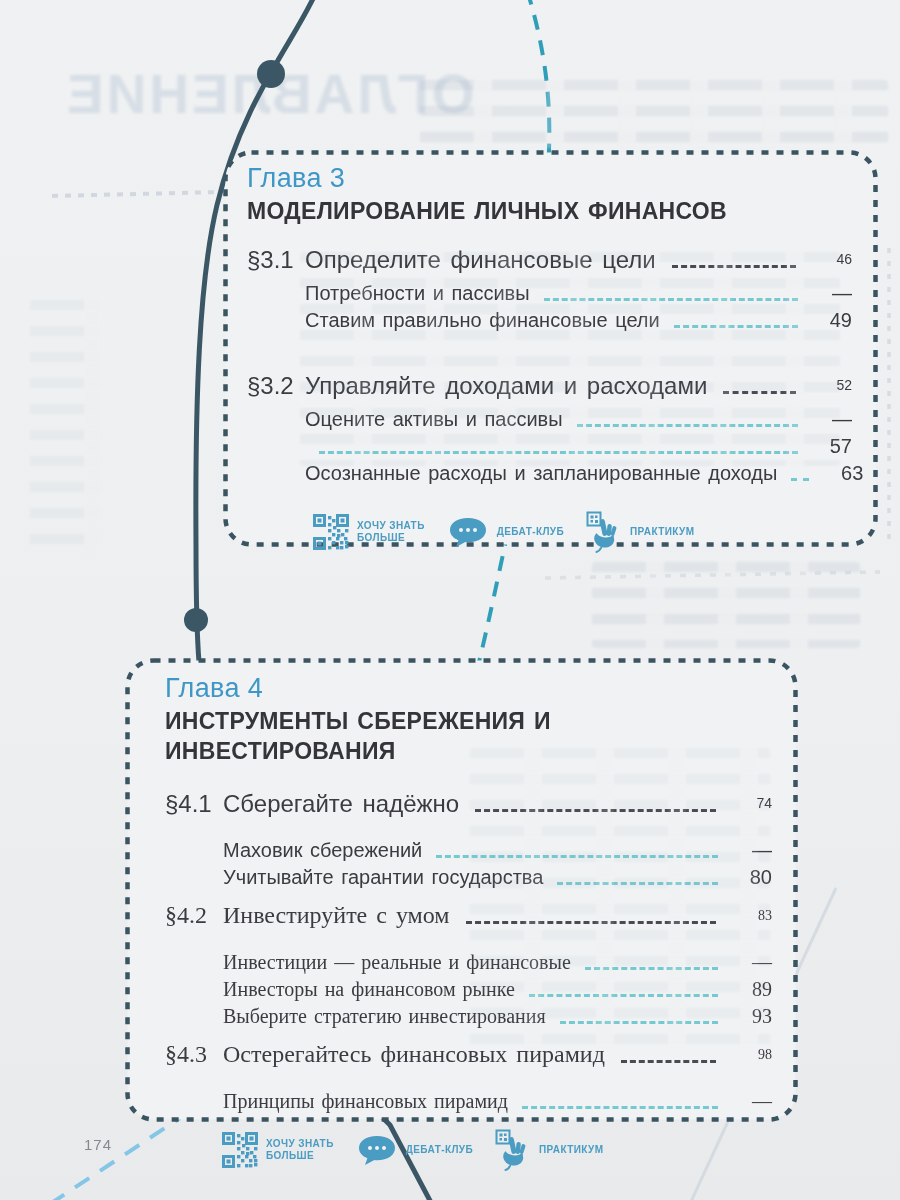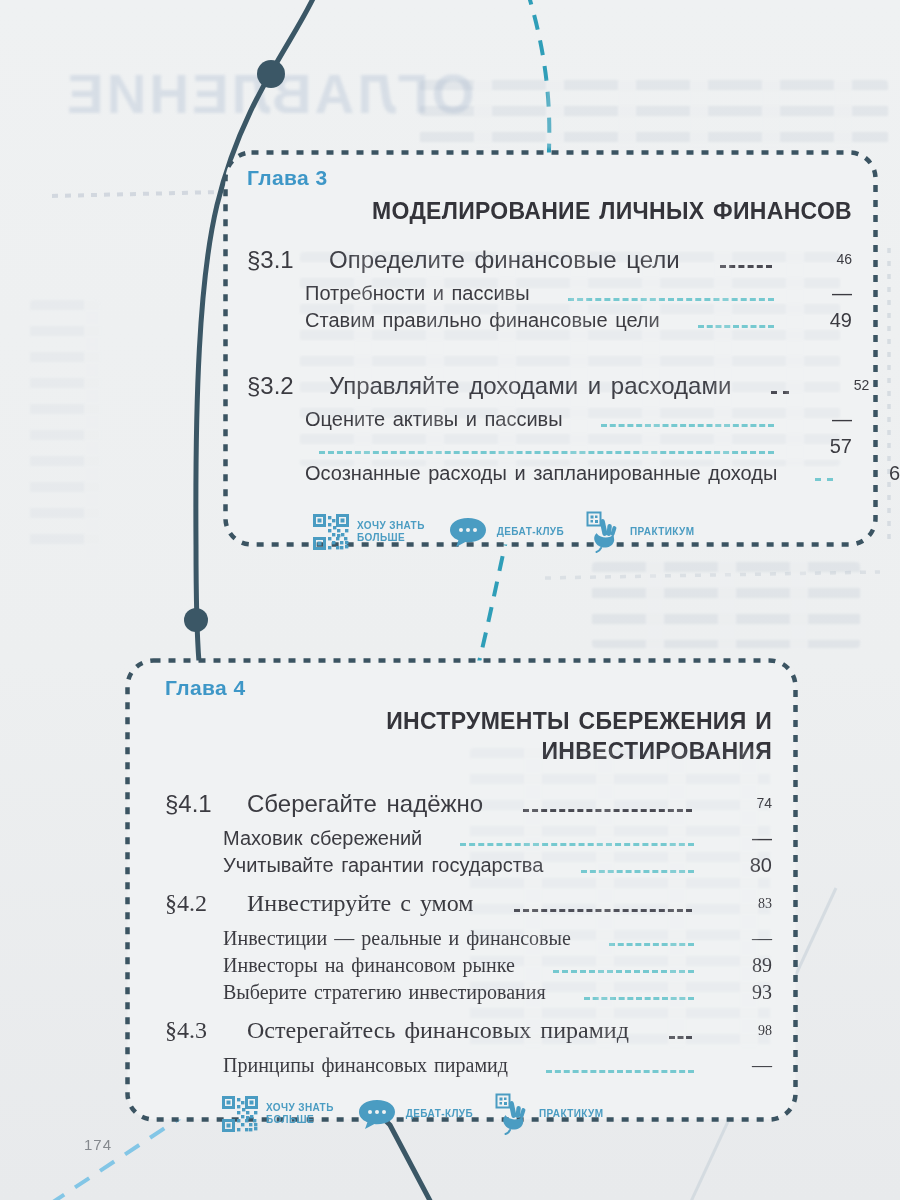--- a/index.html
+++ b/index.html
@@ -31,32 +31,32 @@
   }
   svg.backdrop{position:absolute;left:0;top:0;z-index:2;}
   
   .chapter-box{position:absolute;z-index:4;}
   .box-ch3{left:223px;top:150px;width:655px;height:397px;}
   .box-ch4{left:125px;top:658px;width:673px;height:464px;}
   .box-border{position:absolute;left:0;top:0;}
   .box-content{position:absolute;left:0;top:0;right:0;bottom:0;}
   .box-ch3 .box-content{padding:14px 26px 0 24px;}
   .box-ch4 .box-content{padding:16px 26px 0 40px;}
-  .ch-label{font-size:21px;font-weight:bold;line-height:28px;color:#3e97c7;letter-spacing:.4px;}
+  .ch-label{font-size:27px;font-weight:normal;line-height:28px;color:#3e97c7;letter-spacing:.4px;}
   .ch-title{font-size:23px;font-weight:bold;line-height:30px;color:#34343a;margin-top:4px;
-            letter-spacing:.3px;word-spacing:2px;text-align:right;}
+            letter-spacing:.3px;word-spacing:2px;}
   .sec-group{margin-top:18px;}
   .box-ch3 .sec-group + .sec-group{margin-top:36px;}
   .box-ch4 .sec-group{margin-top:22px;}
   .box-ch4 .sec-group + .sec-group{margin-top:9px;font-family:Liberation Serif, serif;}
-  .row{display:flex;align-items:flex-end;gap:24px;}
+  .row{display:flex;align-items:flex-end;}
   .sec-row{font-size:24px;line-height:31px;color:#3b3b41;word-spacing:3px;}
   .secnum{flex:0 0 58px;}
   .sec-title{white-space:nowrap;}
-  .subs{margin-top:6px;}
+  .subs{margin-top:18px;}
   .box-ch3 .subs{margin-top:5px;}
   .sub-row{font-size:20px;line-height:27px;color:#3b3b41;margin-left:58px;word-spacing:2px;}
   .sub-title{white-space:nowrap;}
   .leader{flex:1 1 20px;min-width:18px;}
   .sec-leader{border-bottom:3px dashed #4a4a52;margin:0 12px 7px 16px;}
   .sub-leader{border-bottom:3px dashed #76c9d0;margin:0 10px 6px 14px;}
   .pg{flex:0 0 44px;text-align:right;}
   .sec-pg{font-size:14px;}
   .sub-pg{font-size:20px;}
   

